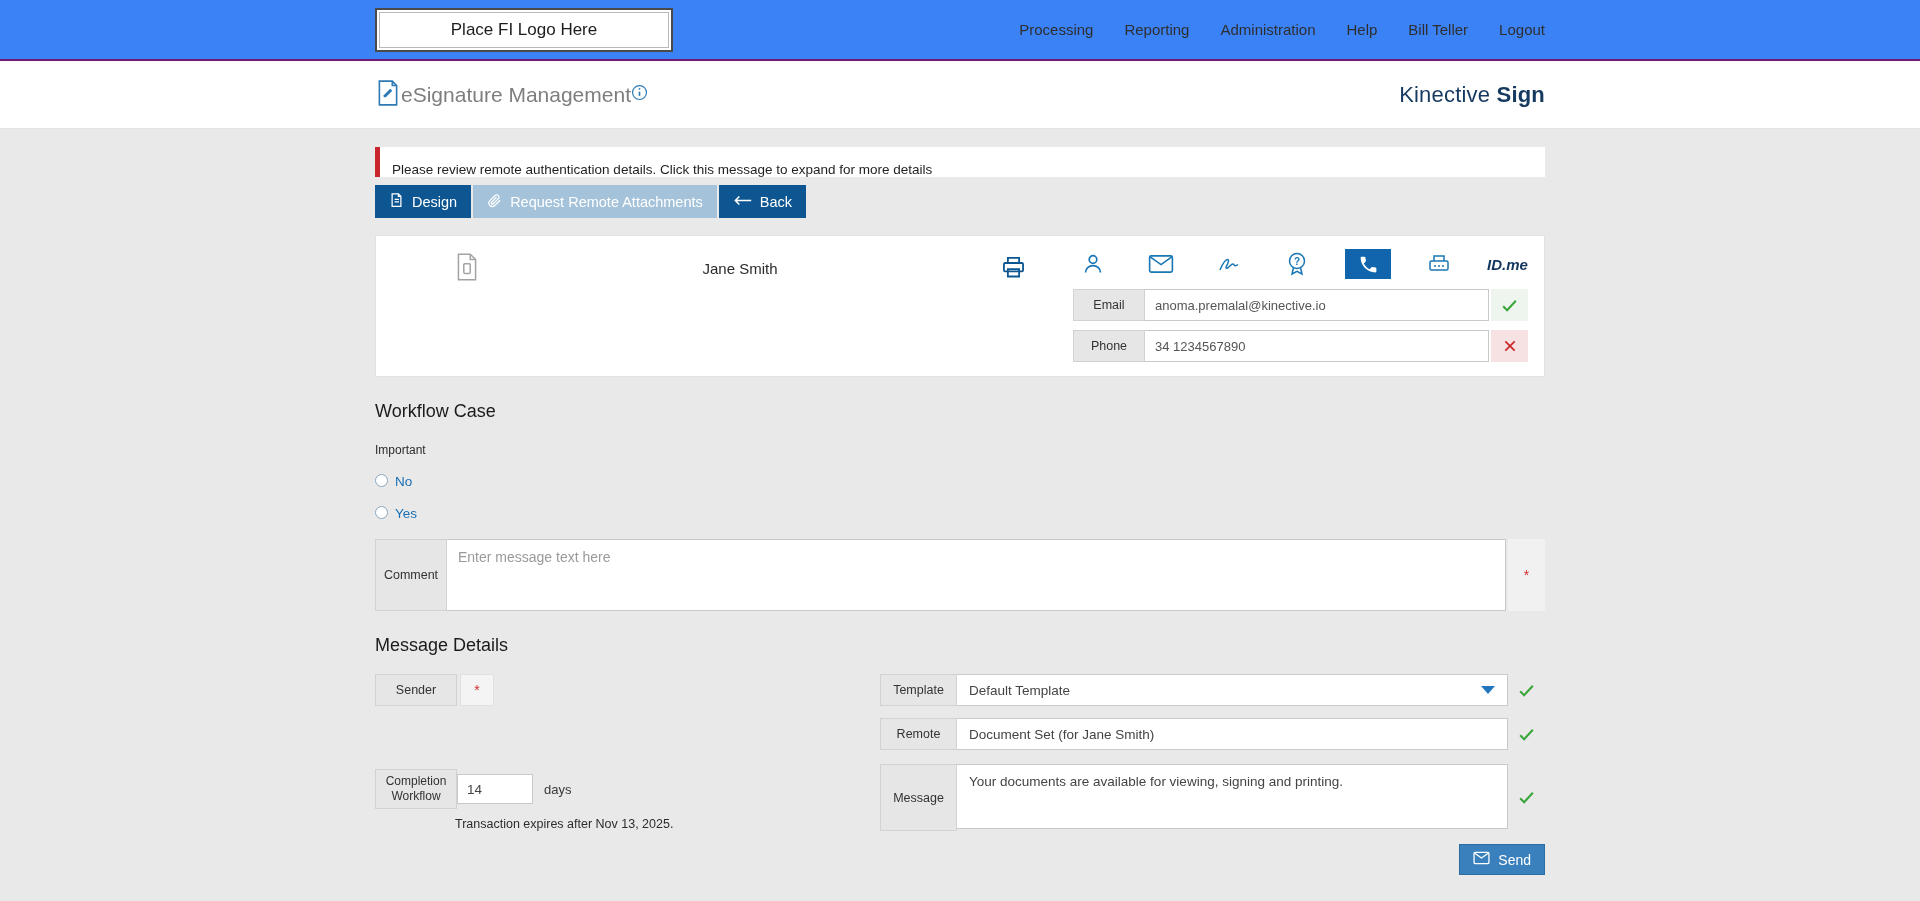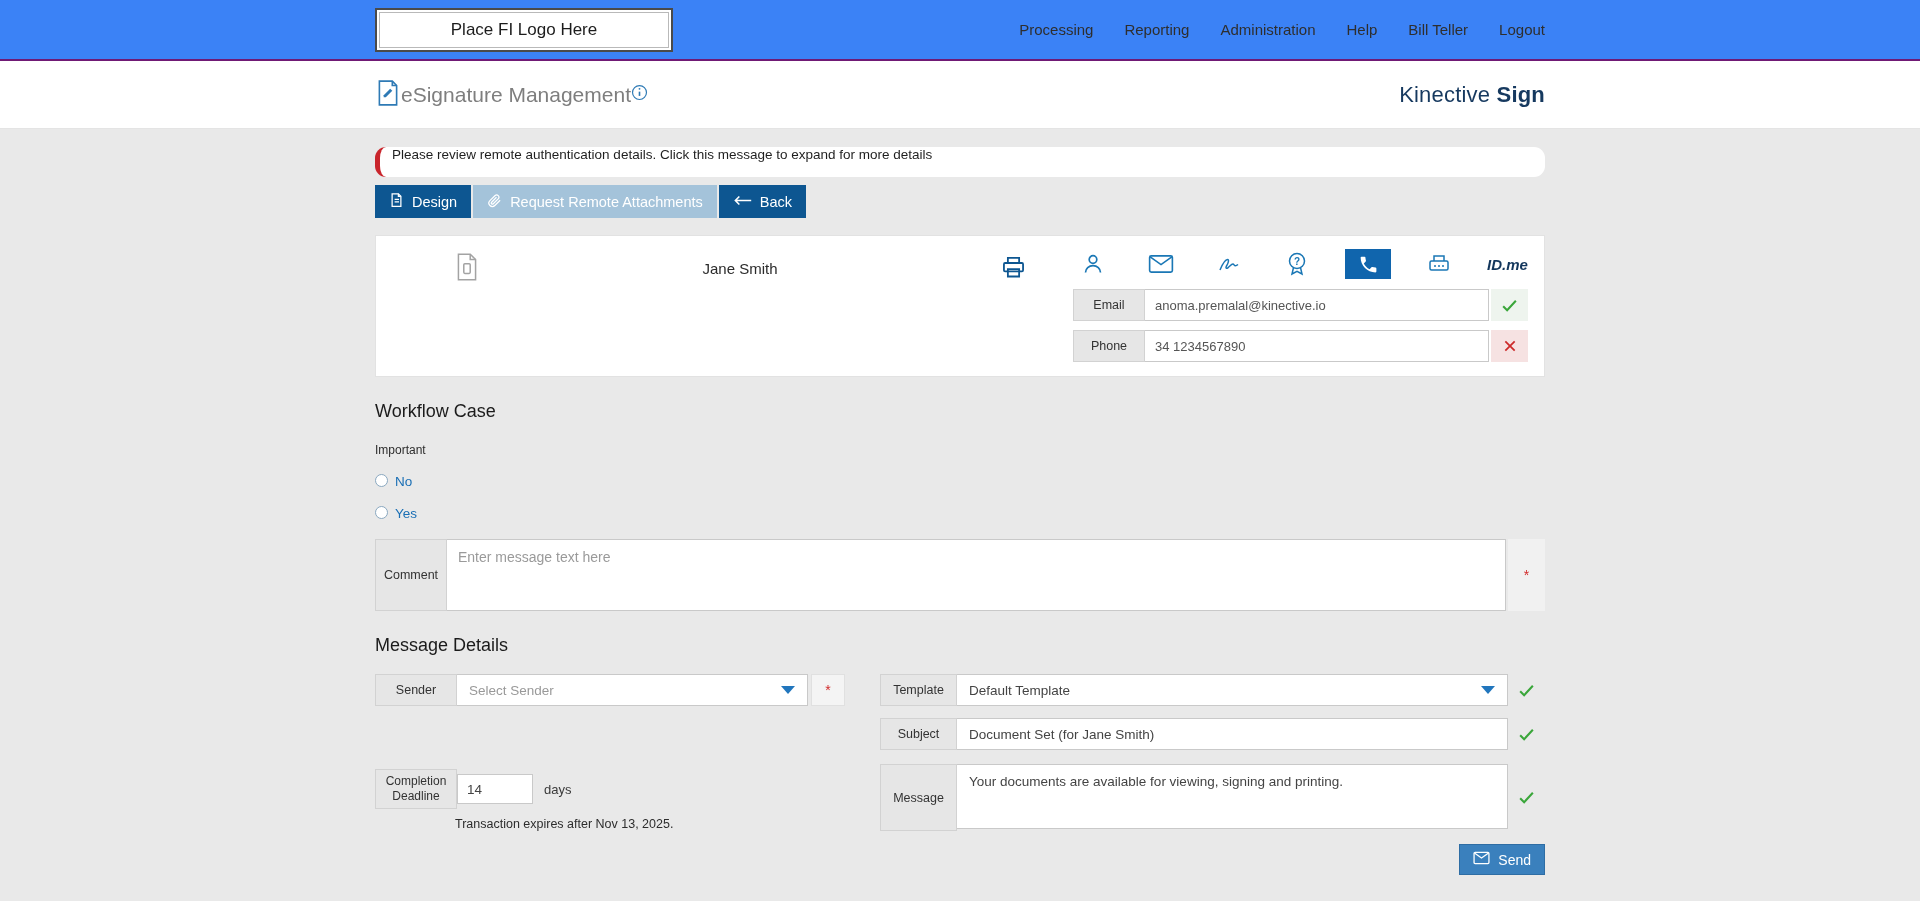--- a/index.html
+++ b/index.html
@@ -30,22 +30,22 @@
   .header-left { display:flex; align-items:center; }
   .page-title { font-size:21px; color:#7e7e7e; }
   .brand { font-size:22px; color:#16395f; letter-spacing:.2px; }
   .brand b { font-weight:700; }
 
   
   .main { padding:18px 0 19px; }
 
   .alert {
     background:#fff; border-left:5px solid #c9252c; height:30px;
-    display:flex; align-items:flex-start; padding-left:12px;
-    font-size:13.5px; color:#1f1f1f; cursor:pointer;border-radius:11px;
+    display:flex; align-items:flex-end; padding-left:12px;
+    font-size:13.5px; color:#1f1f1f; cursor:pointer;
   }
 
   .toolbar { display:flex; justify-content:flex-start; gap:2px; margin-top:8px; }
   .btn {
     height:33px; display:flex; align-items:center; gap:8px; padding:0 14px;
     font-size:14.5px; color:#fff; border:none; cursor:pointer;
     font-family:"Liberation Sans", sans-serif;
   }
   .btn-dark { background:#0d5691; }
   .btn-light { background:#a4c3da; }
@@ -338,31 +338,27 @@
       </div>
     </div>
 
     <div class="section-heading">Message Details</div>
 
     <div class="md-grid">
 
       <div class="md-left">
         <div class="md-row">
           <div class="md-label w82">Sender</div>
-          <div class="select grow">
-            <span class="placeholder">Select Sender</span>
-            <span class="chev"></span>
-          </div>
           <div class="req-box">
             <span class="req">*</span>
           </div>
         </div>
 
         <div class="cd-row">
-          <div class="md-label w82 tall">Completion Deadline</div>
+          <div class="md-label w82 tall">Completion Workflow</div>
           <input class="cd-input" type="text" value="14" style="">
           <span class="days">days</span>
         </div>
         <div class="expiry-note">Transaction expires after Nov 13, 2025.</div>
       </div>
 
       <div class="md-right">
         <div class="md-row">
           <div class="md-label w77">Template</div>
           <div class="select grow">
@@ -370,21 +366,21 @@
             <span class="chev"></span>
           </div>
           <div class="ok-box">
             <svg width="19" height="19" viewBox="0 0 24 24">
               <path d="M4 13l5 5L20 6" stroke="#3aa63a" stroke-width="2.6" fill="none"></path>
             </svg>
           </div>
         </div>
 
         <div class="md-row gap12">
-          <div class="md-label w77">Subject</div>
+          <div class="md-label w77">Remote</div>
           <input class="text-input grow" type="text" value="Document Set (for Jane Smith)" style="">
           <div class="ok-box">
             <svg width="19" height="19" viewBox="0 0 24 24">
               <path d="M4 13l5 5L20 6" stroke="#3aa63a" stroke-width="2.6" fill="none"></path>
             </svg>
           </div>
         </div>
 
         <div class="md-row gap14" style="align-items:stretch;">
           <div class="md-label w77 tall67">Message</div>

